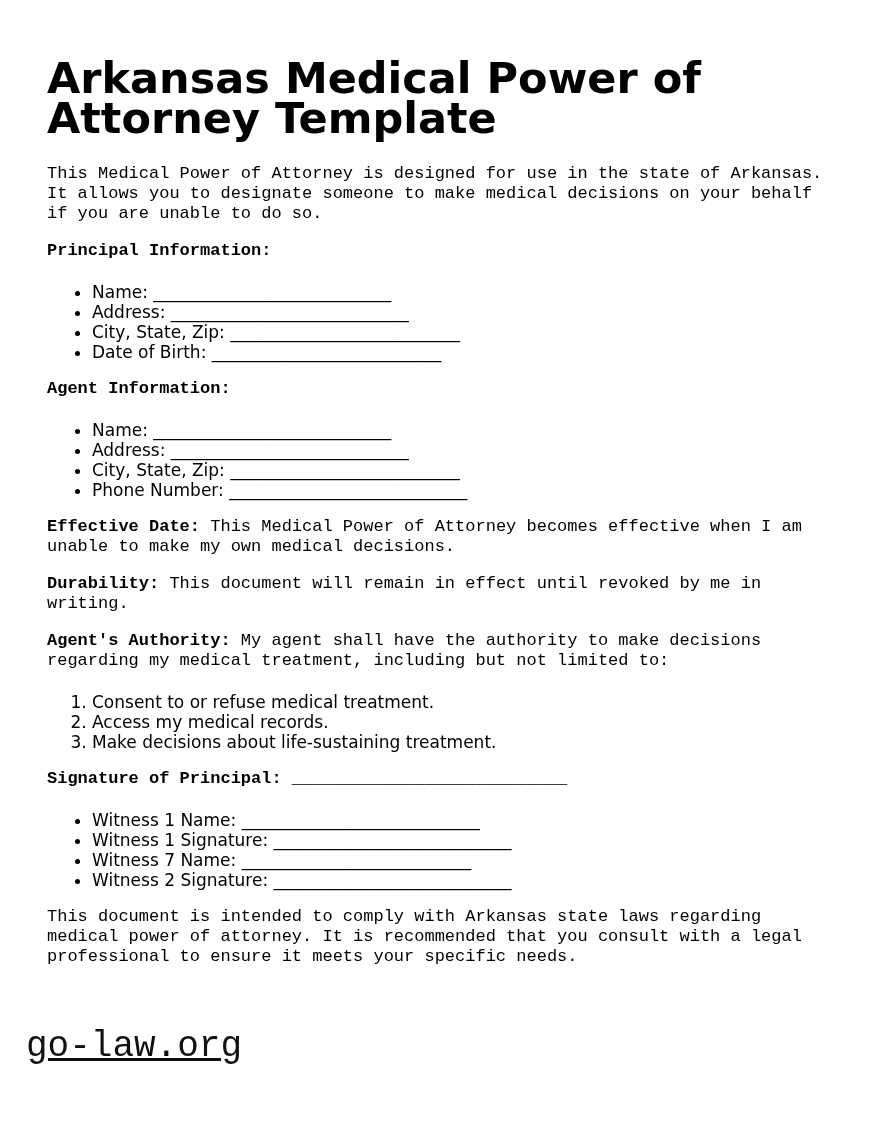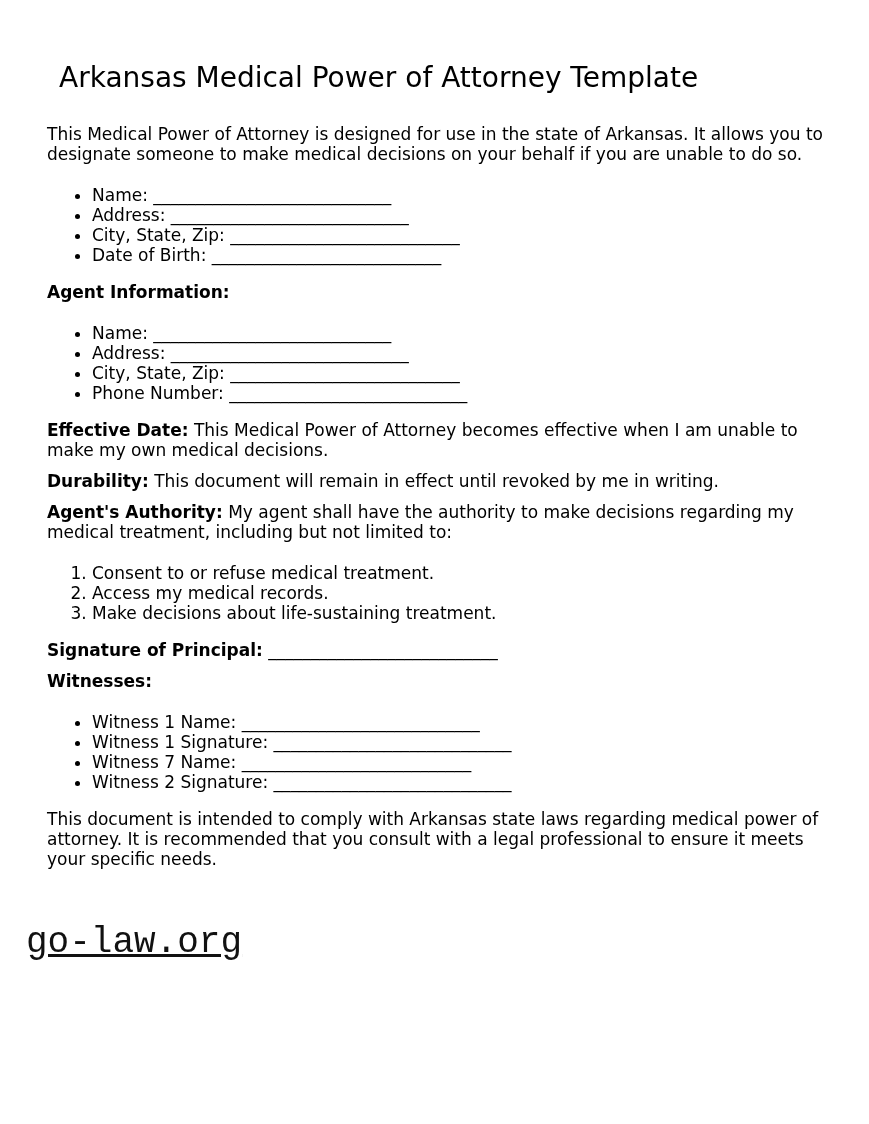--- a/index.html
+++ b/index.html
@@ -13,27 +13,28 @@
     overflow: hidden;
     color: #000000;
     font-family: "DejaVu Sans", sans-serif;
     font-size: 17px;
     line-height: 20px;
   }
   .page {
     padding: 58px 42px 2px 47px;
   }
   h1 {
-    font-size: 28px;
+    font-size: 43px;
     line-height: 40px;
-    font-weight: normal;
-    margin: 0 0 26px 12px;
+    font-weight: bold;
+    margin: 0 0 26px 0;
   }
   p {
-    margin: 11px 0;
+    margin: 17px 0;
+    font-family: Liberation Mono, monospace;
   }
   ul, ol {
     margin: 21px 0 17px 0;
     padding-left: 45px;
   }
   li {
     line-height: 20px;
   }
   strong {
     font-weight: bold;
@@ -54,20 +55,21 @@
 </style>
 </head>
 <body>
 
 <div class="page">
 
   <h1>Arkansas Medical Power of Attorney Template</h1>
 
   <p>This Medical Power of Attorney is designed for use in the state of Arkansas. It allows you to designate someone to make medical decisions on your behalf if you are unable to do so.</p>
 
+  <p><strong>Principal Information:</strong></p>
 
   <ul>
     <li><span>Name:</span> <span class="blank">____________________________</span></li>
     <li><span>Address:</span> <span class="blank">____________________________</span></li>
     <li><span>City, State, Zip:</span> <span class="blank">___________________________</span></li>
     <li><span>Date of Birth:</span> <span class="blank">___________________________</span></li>
   </ul>
 
   <p><strong>Agent Information:</strong></p>
 
@@ -86,21 +88,20 @@
 
   <ol>
     <li>Consent to or refuse medical treatment.</li>
     <li>Access my medical records.</li>
     <li>Make decisions about life-sustaining treatment.</li>
   </ol>
 
   <p><strong>Signature of Principal:</strong> <span class="blank">___________________________</span></p>
 
 
-  <p><strong>Witnesses:</strong></p>
 
   <ul>
     <li><span>Witness 1 Name:</span> <span class="blank">____________________________</span></li>
     <li><span>Witness 1 Signature:</span> <span class="blank">____________________________</span></li>
     <li><span>Witness 7 Name:</span> <span class="blank">___________________________</span></li>
     <li><span>Witness 2 Signature:</span> <span class="blank">____________________________</span></li>
   </ul>
 
   <p>This document is intended to comply with Arkansas state laws regarding medical power of attorney. It is recommended that you consult with a legal professional to ensure it meets your specific needs.</p>
 

